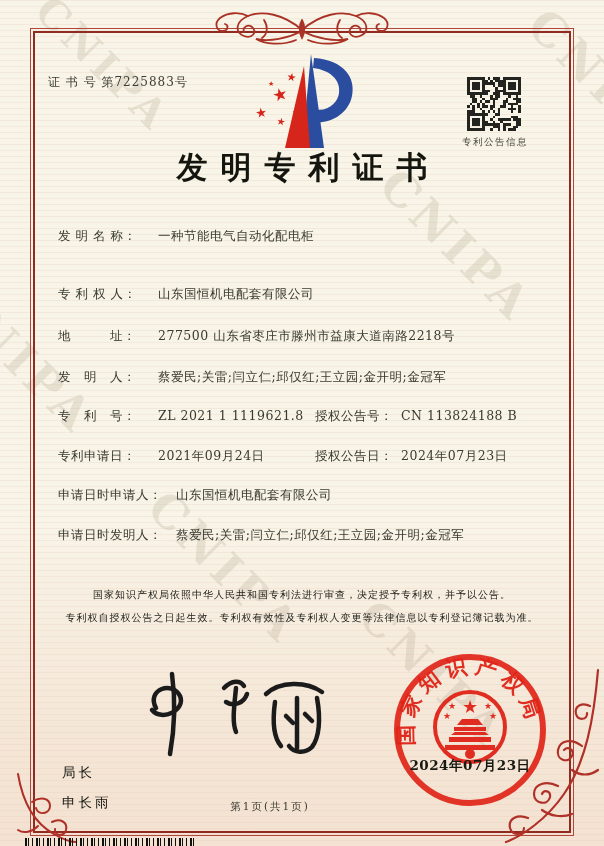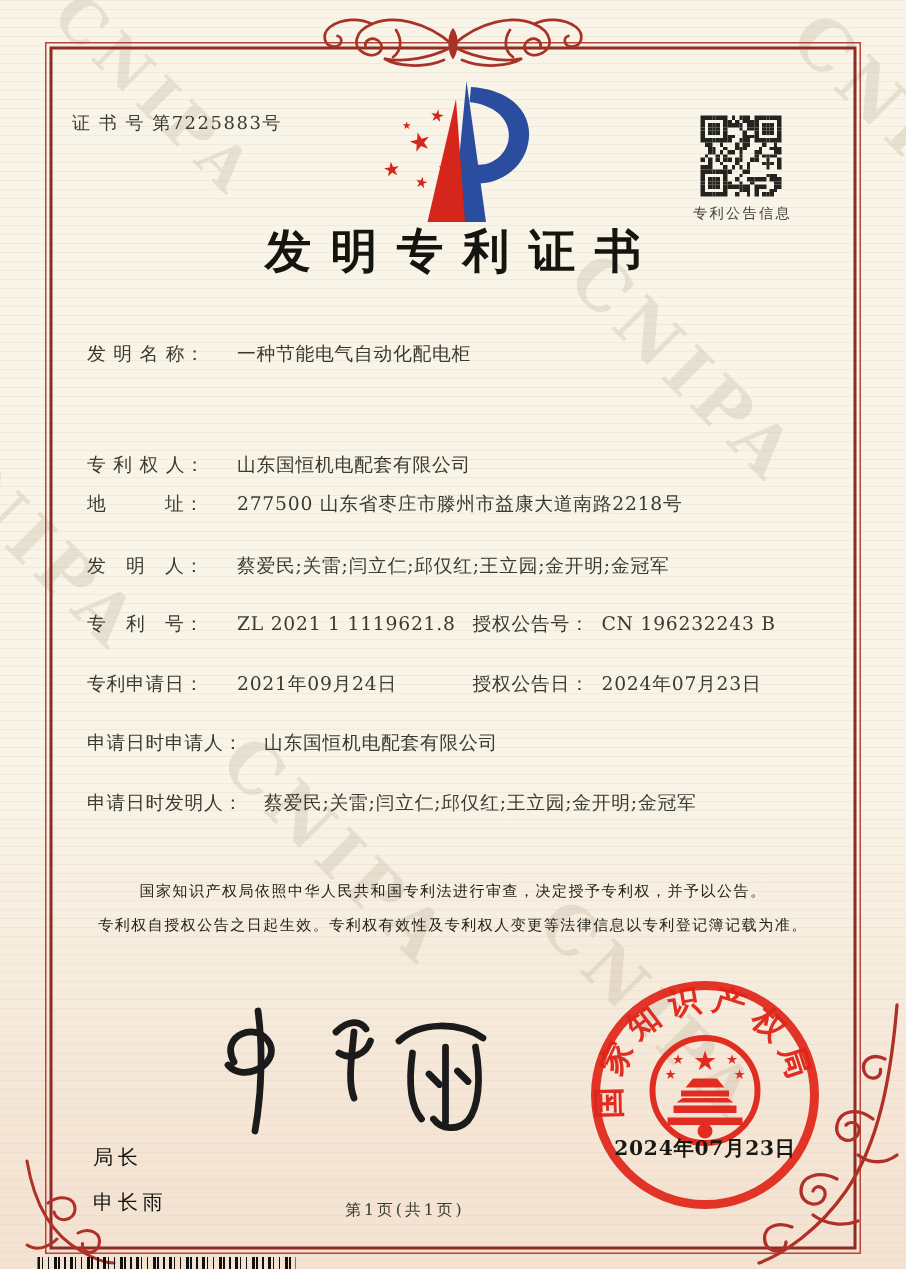--- a/index.html
+++ b/index.html
@@ -566,33 +566,33 @@
       <div></div>
       <div></div>
     </div>
   <div class="qr-caption">专利公告信息</div>
 
   <div class="title">发明专利证书</div>
 
   <div class="row" style="top:228px;">
     <span class="lab">发 明 名 称：</span><span class="val">一种节能电气自动化配电柜</span>
   </div>
-  <div class="row" style="top:286px;margin-top:16px;">
+  <div class="row" style="top:286px;">
     <span class="lab">专 利 权 人：</span><span class="val">山东国恒机电配套有限公司</span>
   </div>
   <div class="row" style="top:328px;">
     <span class="lab">地　　　址：</span><span class="val">277500 山东省枣庄市滕州市益康大道南路2218号</span>
   </div>
   <div class="row" style="top:369px;">
     <span class="lab">发　明　人：</span><span class="val">蔡爱民;关雷;闫立仁;邱仅红;王立园;金开明;金冠军</span>
   </div>
   <div class="row" style="top:408px;">
     <span class="lab">专　利　号：</span><span class="val">ZL 2021 1 1119621.8</span>
     <span class="rgroup">
-      <span class="lab">授权公告号：</span><span class="val">CN 196232243 B</span>
+      <span class="lab">授权公告号：</span><span class="val">CN 113824188 B</span>
     </span>
   </div>
   <div class="row" style="top:448px;">
     <span class="lab">专利申请日：</span><span class="val">2021年09月24日</span>
     <span class="rgroup">
       <span class="lab">授权公告日：</span><span class="val">2024年07月23日</span>
     </span>
   </div>
   <div class="row" style="top:487px;font-family:Liberation Serif, serif;">
     <span class="lab wide">申请日时申请人：</span><span class="val">山东国恒机电配套有限公司</span>

